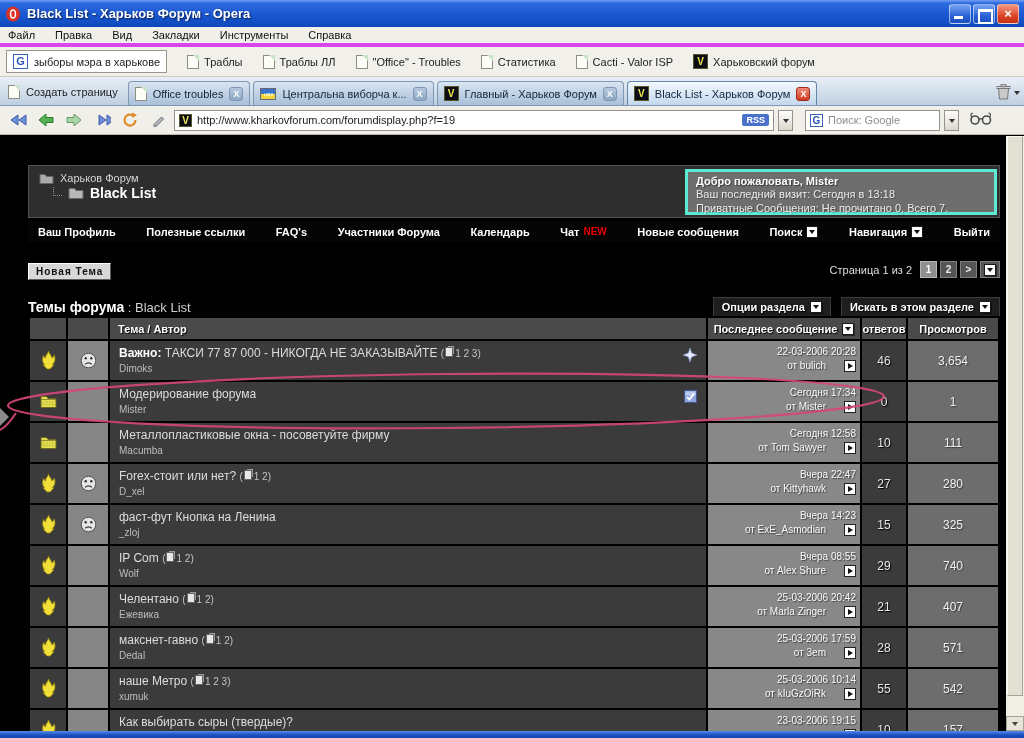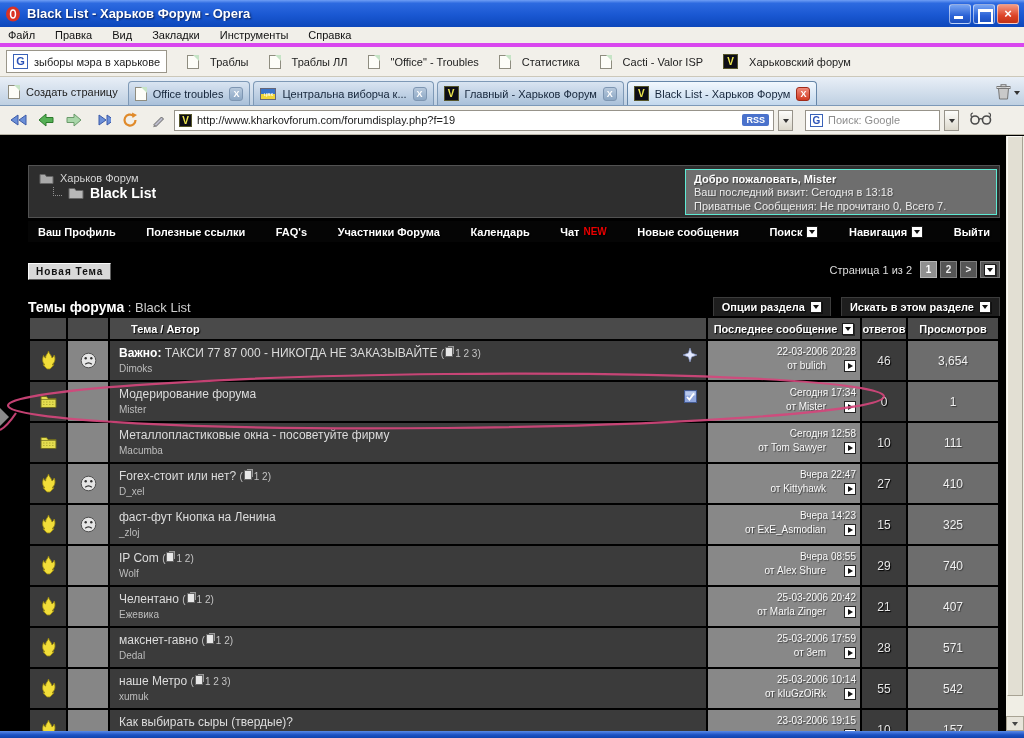--- a/index.html
+++ b/index.html
@@ -19,21 +19,21 @@
   .winbtn.min::after { content:""; position:absolute; left:4px; bottom:4px; width:9px; height:3px; background:#fff; }
   .winbtn.max::after { content:""; position:absolute; left:4px; top:4px; width:11px; height:10px;
                        border:2px solid #fff; border-top-width:3px; }
   
   .menubar { height:20px; background:#f1efe9; border-bottom:4px solid #d946ef;
              display:flex; align-items:center; padding-left:8px; gap:20px; }
   .menubar span { font-size:11px; color:#111; }
   
   .bookbar { height:30px; background:#f2f0ea; border-bottom:1px solid #ccc8ba;
              display:flex; align-items:center; padding-left:6px; gap:20px; }
-  .bmk { display:flex; align-items:center; gap:11px; font-size:11px; color:#222; white-space:nowrap; }
+  .bmk { display:flex; align-items:center; gap:5px; font-size:11px; color:#222; white-space:nowrap; }
   .bmk.boxed { background:#fff; border:1px solid #9a968a; padding:3px 6px; gap:6px; }
   .ic-google { width:15px; height:15px; background:#fff; border:1px solid #3a62b8; color:#2a52b8;
                font-weight:bold; font-size:11px; text-align:center; line-height:13px; display:inline-block;}
   .ic-page { width:12px; height:14px; background:#fdfdf8; border:1px solid #8f8d80; position:relative; display:inline-block;}
   .ic-page::after { content:""; position:absolute; right:-1px; top:-1px; border:3px solid #c6e4c6;
                     border-left-color:transparent; border-bottom-color:transparent;}
   .ic-vb { width:15px; height:15px; background:#0d0d16; border:1px solid #55552a; color:#efe84e;
            font-weight:bold; font-size:10px; text-align:center; line-height:13px; display:inline-block;}
   .ic-cvk { width:16px; height:12px; display:inline-block; position:relative;
             background:linear-gradient(180deg,#3a74c8 50%,#efd53a 50%); border:1px solid #667;}
@@ -68,21 +68,21 @@
   
   .viewport { position:absolute; top:135px; left:0; right:0; bottom:7px; background:#000; overflow:hidden; }
   .pagehead { position:absolute; left:28px; top:30px; width:972px; height:53px;
               background:#2e2e2e; border:1px solid #525252; }
   .crumbs { padding:6px 0 0 10px; }
   .crumb1 { display:flex; align-items:center; gap:6px; font-size:11px; color:#d4d4d4; }
   .crumb2 { display:flex; align-items:center; gap:6px; margin-left:14px; margin-top:1px;
             font-size:14px; font-weight:bold; color:#fff; }
   .elbow { width:9px; height:9px; border-left:1px dotted #909090; border-bottom:1px dotted #909090; margin-bottom:4px;}
   .welcome { position:absolute; right:2px; top:3px; width:312px; height:46px; background:#6e6e6e;
-             border:1px solid #5eead4; padding:3px 8px; }
+             border:3px solid #5eead4; padding:3px 8px; }
   .welcome .w1 { font-size:11px; font-weight:bold; color:#fff; text-shadow:1px 1px 1px #0007;}
   .welcome .w2 { font-size:11px; color:#ececec; line-height:14px; text-shadow:1px 1px 1px #0005;}
   .fnavbar { position:absolute; left:28px; top:86px; width:972px; height:21px; display:flex;
              align-items:center; justify-content:space-between; padding:0 10px; background:#050505;}
   .fnav { font-size:11px; font-weight:bold; color:#fff; display:flex; align-items:center; gap:4px;
           white-space:nowrap; text-shadow:1px 1px 1px #000;}
   .fnav .badge { color:#e90000; font-size:10px; }
   .ddbox { width:12px; height:12px; background:#fff; border:1px solid #1a1a1a; position:relative;
            display:inline-block; box-shadow:1px 1px 0 rgba(0,0,0,.5); }
   .ddbox::after { content:""; position:absolute; left:2px; top:3px; width:0; height:0;
@@ -102,21 +102,21 @@
   .sect-title b { color:#fff; font-size:14px; }
   .sectbtns { display:flex; gap:10px; }
   .sectbtn { display:flex; align-items:center; gap:5px; background:#1e1e1e; border:1px solid #3c3c3c;
              color:#fff; font-size:11px; font-weight:bold; padding:3px 8px; text-shadow:1px 1px 1px #000;}
   
   .ftable { position:absolute; left:28px; top:181px; width:972px; background:#000; padding:2px;
             display:grid; grid-template-columns:36px 40px 1fr 152px 44px 90px;
             grid-template-rows:21px; grid-auto-rows:39px; gap:2px; }
   .hc { background:#4a4a4a; color:#fff; font-size:11px; font-weight:bold; display:flex;
         align-items:center; justify-content:center; gap:5px; text-shadow:1px 1px 1px #000;}
-  .hc.left { justify-content:flex-start; padding-left:21px; }
+  .hc.left { justify-content:flex-start; padding-left:8px; }
   .cell { overflow:hidden; }
   .c-ico { background:#3b3b3b; display:flex; align-items:center; justify-content:center; }
   .c-face { background:#868686; display:flex; align-items:center; justify-content:center; }
   .c-topic { background:#3b3b3b; position:relative; padding:5px 26px 0 9px; }
   .t-title { font-size:12px; color:#dcdcdc; white-space:nowrap; }
   .t-title b { color:#fff;text-align:center; }
   .t-pages { font-size:10px; color:#c4c4c4; }
   .t-author { font-size:10px; color:#bdbdbd; margin-top:3px; }
   .xicon { position:absolute; right:9px; top:7px; }
   .c-last { background:#888; text-align:right; padding:4px 4px 0 0; font-size:10px;
@@ -492,21 +492,21 @@
         <div class="t-author">D_xel</div>
       </div>
       <div class="cell c-last">
         <div>Вчера 22:47</div>
         <div class="byline">
           <span>от Kittyhawk</span>
           <span class="goicon"></span>
         </div>
       </div>
       <div class="cell c-num">27</div>
-      <div class="cell c-views">410</div>
+      <div class="cell c-views">280</div>
       <div class="cell c-ico">
         <svg width="15" height="19" viewBox="0 0 15 19">
           <path d="M7.5 0 C8 3 10.5 4 11 7 C12.3 6.2 12.8 5 13.2 4 C14.8 8 14 11.5 11 13.8 L13 13.8 L9 18 L6 18 L2 13.8 L4 13.8 C1 11.5 1.2 7.5 2.6 4.4 C3.1 5.8 3.7 6.4 4.6 7 C4.2 4 7 3 7.5 0 Z" fill="#f2de39" stroke="#96850f" stroke-width="0.8"></path>
         </svg>
       </div>
       <div class="cell c-face">
         <svg width="17" height="17" viewBox="0 0 17 17">
           <circle cx="8.5" cy="8.5" r="7.3" fill="#e6e6e6" stroke="#4f4f4f"></circle>
           <circle cx="5.7" cy="6.2" r="1.2" fill="#333"></circle>
           <circle cx="11.3" cy="6.2" r="1.2" fill="#333"></circle>

